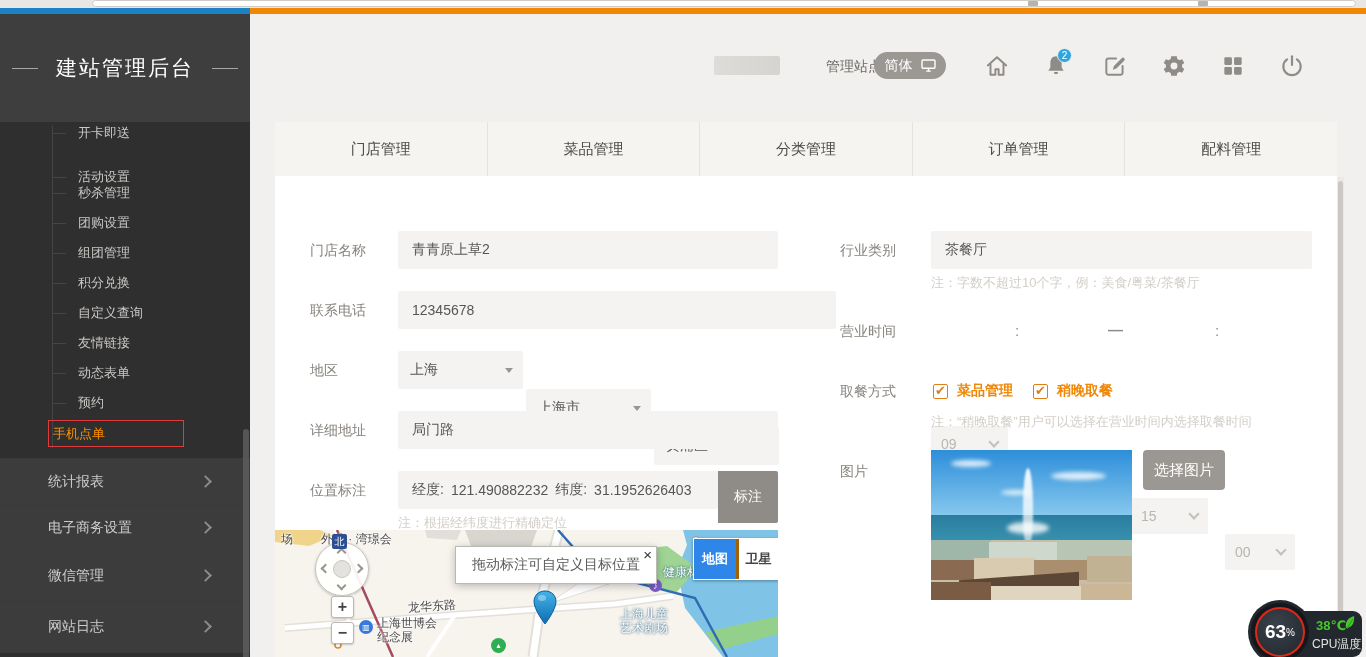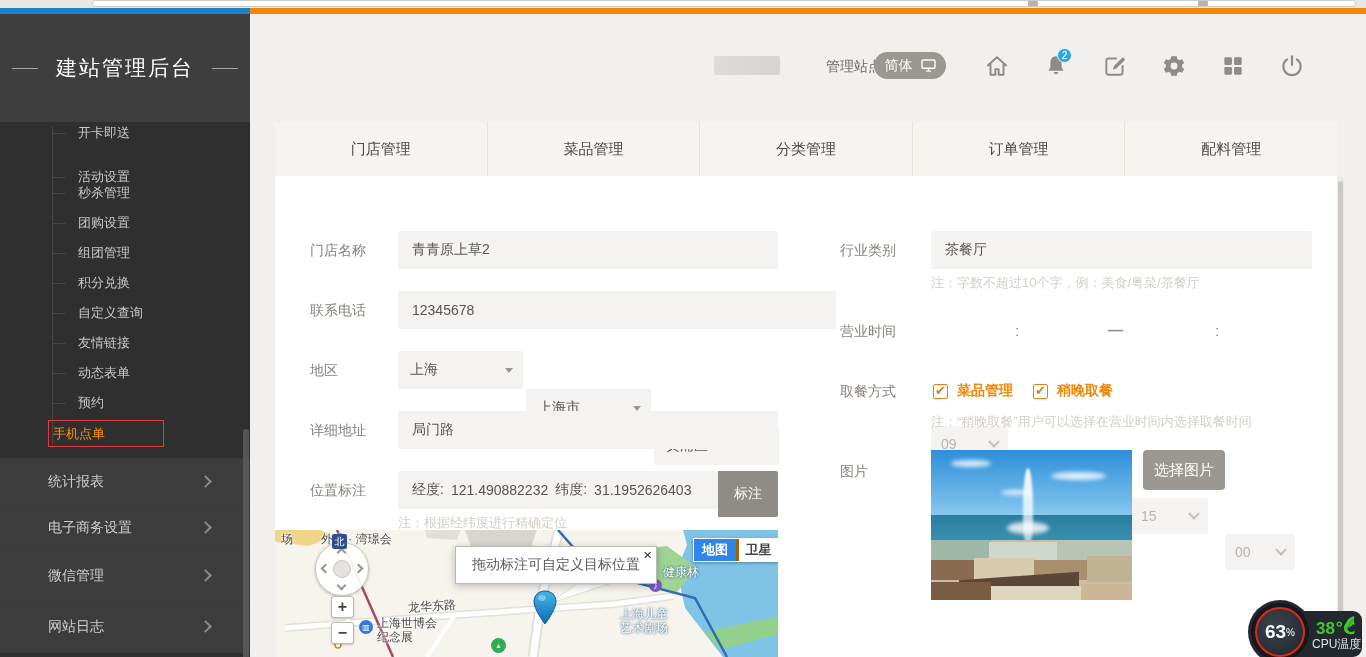--- a/index.html
+++ b/index.html
@@ -16,21 +16,21 @@
   .accent-blue{left:0;top:8px;width:250px;height:6px;background:#1b82c6;}
   .accent-orange{left:250px;top:8px;width:1116px;height:6px;background:#f08705;}
 
   
   .sidebar{left:0;top:14px;width:250px;height:643px;background:#2f2f2f;}
   .logo{left:0;top:0;width:250px;height:108px;background:#3e3e3e;display:flex;align-items:center;justify-content:space-between;color:#fff;font-size:21px;letter-spacing:2px;}
   .logo .dash{width:26px;height:1px;background:#a9a7a4;margin:0 12px;}
   .tree-line{left:52px;top:112px;width:1px;height:322px;background:#454545;}
   .si{left:52px;width:170px;height:30px;display:flex;align-items:center;color:#c9c7c4;font-size:13px;}
   .si .tick{width:14px;height:1px;background:#454545;margin-right:12px;flex:none;}
-  .si.active{color:#ff9000;border:1px solid #e03a3a;left:48px;padding-left:4px;width:116px;height:27px;}
+  .si.active{color:#ff9000;border:1px solid #e03a3a;left:48px;padding-left:4px;width:136px;height:27px;}
   .sec{left:0;width:250px;height:46px;border-top:1px solid #3a3a3a;background:#3c3c3c;display:flex;align-items:center;color:#cfcdca;font-size:14px;padding-left:48px;}
   .sec .chev{margin-left:auto;margin-right:40px;width:9px;height:9px;border-right:2px solid #8d8b88;border-top:2px solid #8d8b88;transform:rotate(45deg);}
   .side-scroll{left:243px;top:415px;width:6px;height:238px;background:#5c5c5c;border-radius:3px;opacity:.85;}
 
   
   .greet{color:#6d6a66;font-size:14px;margin-left:32px;}
   .redact{background:linear-gradient(90deg,#dedcd9,#d6d4d1);border-radius:2px;}
   .pill{display:flex;align-items:center;justify-content:center;gap:8px;background:#9b9792;color:#fff;border-radius:14px;font-size:14px;}
   .hicon{width:26px;height:26px;color:#8f8b86;}
   .badge{background:#2ea7e0;color:#fff;border-radius:50%;width:15px;height:15px;font-size:10px;display:flex;align-items:center;justify-content:center;border:1px solid #f2f0ee;}
@@ -69,42 +69,42 @@
   .pan .knob{position:absolute;left:50%;top:50%;width:18px;height:18px;margin:-9px 0 0 -9px;border-radius:50%;background:#e4e2de;border:1px solid #c9c6c1;}
   .pan .a{position:absolute;width:7px;height:7px;border-left:2px solid #9a968f;border-top:2px solid #9a968f;}
   .pan .au{left:22px;top:6px;transform:rotate(45deg);}
   .pan .ad{left:22px;bottom:6px;transform:rotate(225deg);}
   .pan .al{left:6px;top:22px;transform:rotate(-45deg);}
   .pan .ar{right:6px;top:22px;transform:rotate(135deg);}
   .north{left:57px;top:4px;width:15px;height:15px;background:#2d4f91;border-radius:2px;color:#fff;font-size:10px;display:flex;align-items:center;justify-content:center;}
   .zoomctl{left:56px;top:66px;width:23px;}
   .zcell{width:23px;height:22px;background:#fff;border:1px solid #bbb8b3;border-radius:3px;color:#444;font-size:16px;font-weight:bold;display:flex;align-items:center;justify-content:center;margin-bottom:4px;box-shadow:0 1px 2px rgba(0,0,0,.2);}
   .maptype{left:418px;top:8px;display:flex;box-shadow:0 1px 3px rgba(0,0,0,.35);border:1px solid #fff;}
-  .mt{width:42px;height:22px;display:flex;align-items:center;justify-content:center;font-size:13px;font-weight:bold;}
+  .mt{width:42px;height:40px;display:flex;align-items:center;justify-content:center;font-size:13px;font-weight:bold;}
   .mt.on{background:#2e86e8;color:#fff;}
   .mt.off{background:#fff;color:#444;border-left:3px solid #a16207;}
   .poi{border-radius:50%;display:flex;align-items:center;justify-content:center;color:#fff;}
 
   
   .photo{left:656px;top:274px;width:201px;height:150px;overflow:hidden;background:#2f8fd8;}
   .sky{position:absolute;left:0;top:0;width:100%;height:47%;background:linear-gradient(#2d8ed9,#8ecdf0);}
   .cloud{position:absolute;background:rgba(255,255,255,.8);border-radius:50%;filter:blur(2px);}
   .water{position:absolute;left:0;top:43%;width:100%;height:22%;background:linear-gradient(#2a7d9e,#3b96b4);}
   .jet{position:absolute;left:46%;top:12%;width:10px;height:52%;background:linear-gradient(rgba(255,255,255,.95),rgba(255,255,255,.55));border-radius:50% 50% 40% 40%;filter:blur(1px);}
   .jetbase{position:absolute;left:38%;top:48%;width:42px;height:12px;background:rgba(255,255,255,.8);border-radius:50%;filter:blur(2px);}
   .city{position:absolute;left:0;top:60%;width:100%;height:40%;background:#c9bda6;}
   .bld{position:absolute;}
 
   
   .cpu-pill{left:1270px;top:611px;width:92px;height:46px;background:#22282d;border-radius:9px;}
   .gauge{left:1251px;top:603px;width:58px;height:58px;border-radius:50%;background:#14181c;display:flex;align-items:center;justify-content:center;box-shadow:0 0 0 3px #22282d;}
   .gauge .ring{width:50px;height:50px;border-radius:50%;border:2px solid #e02818;display:flex;align-items:center;justify-content:center;background:radial-gradient(circle at 40% 35%,#3a424b,#20262c);}
   .gauge .val{color:#fff;font-size:19px;font-weight:bold;}
   .gauge .unit{color:#fff;font-size:10px;}
-  .cpu-temp{color:#46c62e;font-size:17px;font-weight:bold;}
+  .cpu-temp{color:#46c62e;font-size:13px;font-weight:bold;}
   .cpu-label{color:#e3e3e3;font-size:12px;}
 </style>
 </head>
 <body>
 
 <div id="stage">
 
   <div class="abs browser">
     <div class="abs urlbar"></div>
     <div class="abs mini-ic" style="left:1028px"></div>
@@ -270,21 +270,21 @@
       <div class="abs flabel" style="left:35px;top:246px">详细地址</div>
       <div class="abs finput" style="left:123px;top:235px;width:380px;height:38px">局门路</div>
 
       <div class="abs flabel" style="left:35px;top:306px">位置标注</div>
       <div class="abs finput" style="left:123px;top:295px;width:320px;height:38px;gap:7px">
         <span>经度:</span>
           <span>121.490882232</span>
         <span>纬度:</span>
           <span>31.1952626403</span>
       </div>
-      <div class="abs gbtn" style="left:443px;top:295px;width:60px;height:46px">标注</div>
+      <div class="abs gbtn" style="left:443px;top:295px;width:60px;height:52px">标注</div>
       <div class="abs fnote" style="left:123px;top:338px">注：根据经纬度进行精确定位</div>
 
       <div class="abs flabel" style="left:565px;top:66px">行业类别</div>
       <div class="abs finput" style="left:656px;top:55px;width:381px;height:38px">茶餐厅</div>
       <div class="abs fnote" style="left:656px;top:98px">注：字数不超过10个字，例：美食/粤菜/茶餐厅</div>
 
       <div class="abs flabel" style="left:565px;top:147px">营业时间</div>
       <div class="abs tselect" style="left:656px;top:136px;width:77px;height:36px">
           <span>09</span>
           <span class="vchev"></span>

